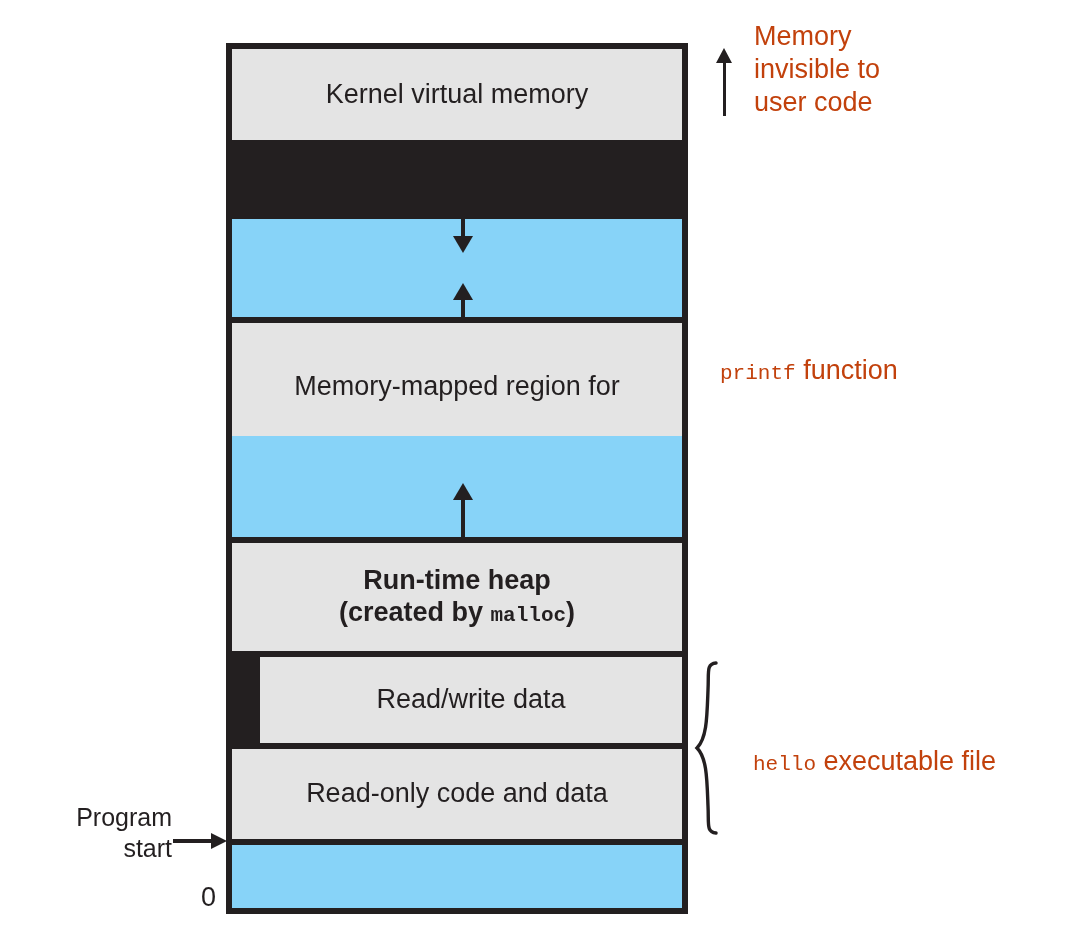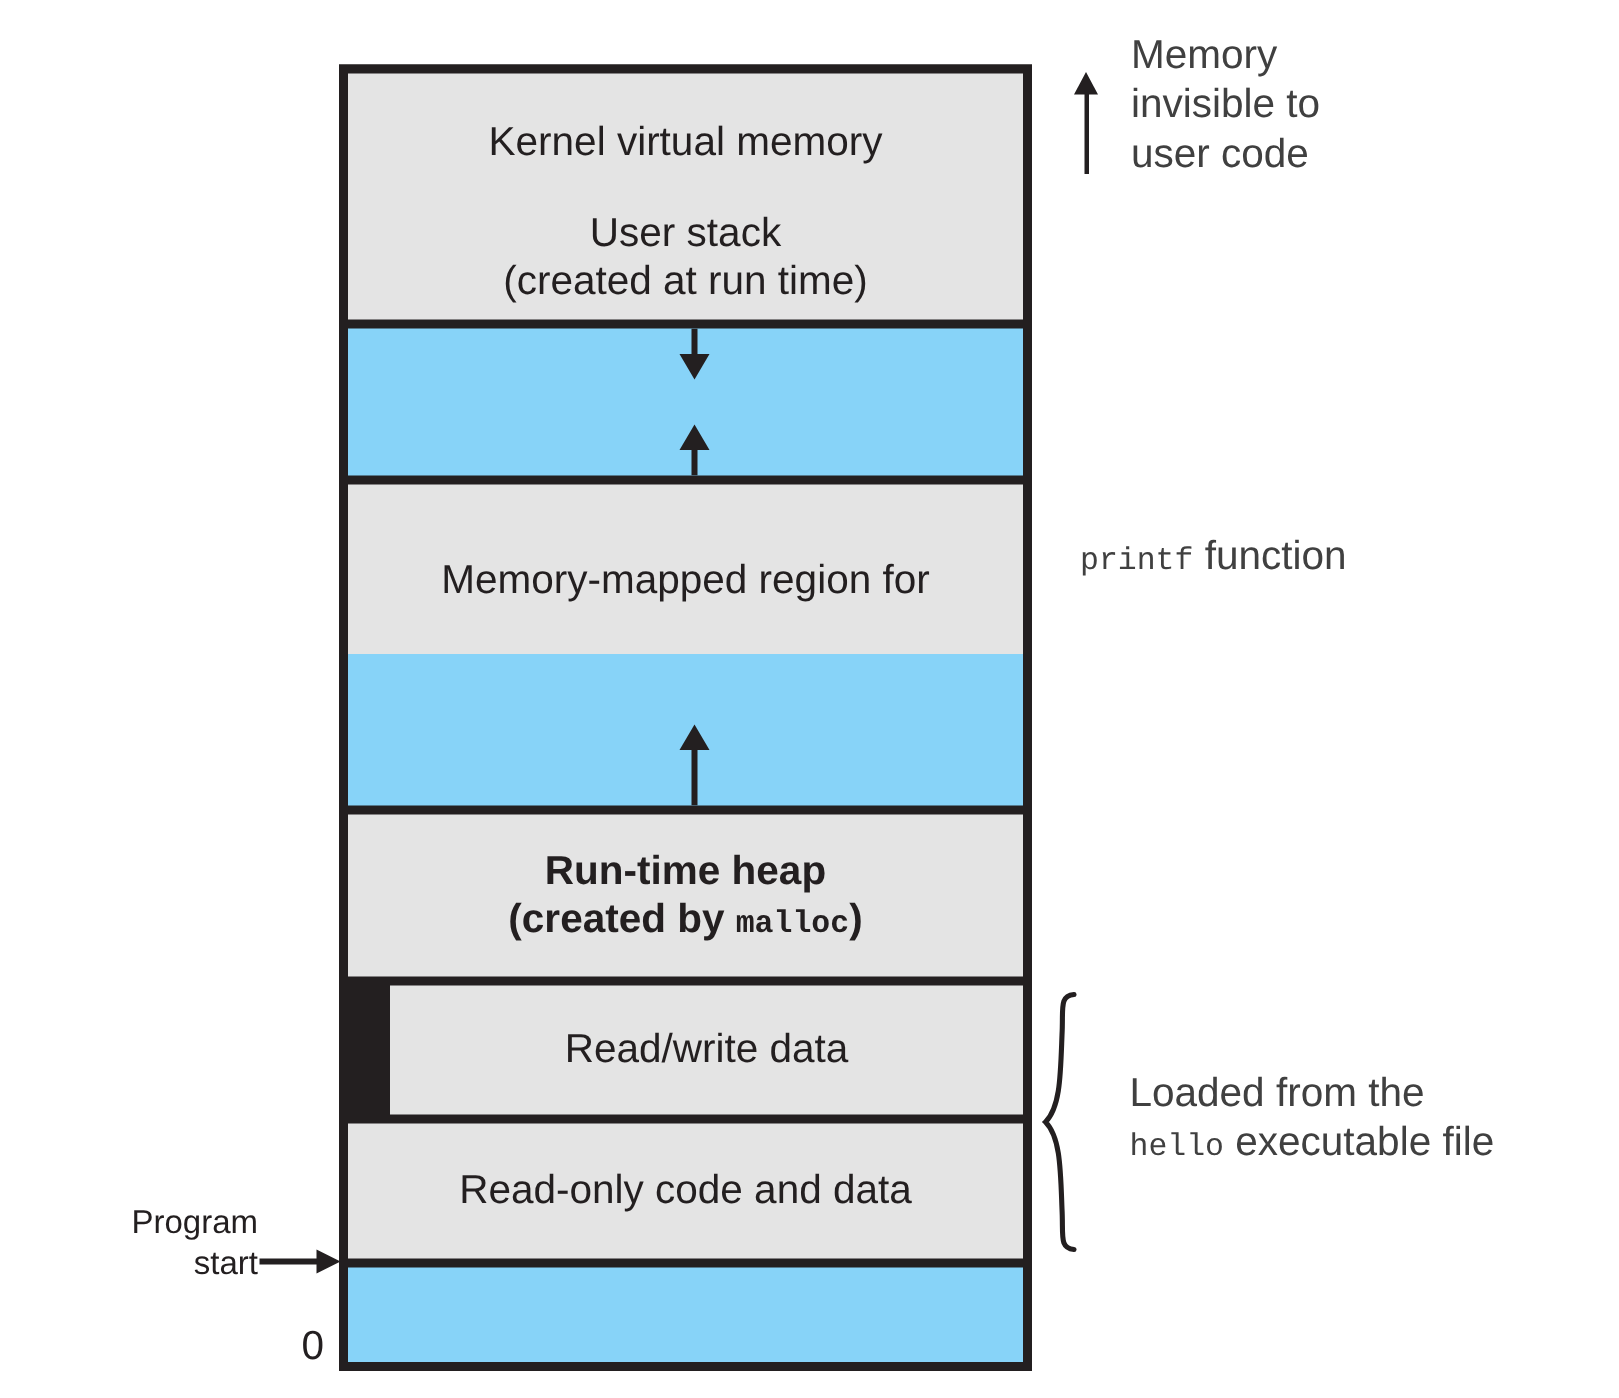--- a/index.html
+++ b/index.html
@@ -93,21 +93,21 @@
     top: 0;
     border-bottom: 17px solid #231f20;
   }
   .arrow-up .shaft { top: 14px; bottom: 0; }
 
   
   .side-note {
     position: absolute;
     font-size: 27px;
     line-height: 1.22;
-    color: #404040;
+    color: #c2410c;
   }
 
   .kernel-arrow {
     position: absolute;
     left: 714px;
     top: 48px;
     width: 22px;
     height: 68px;
   }
   .kernel-arrow .shaft {
@@ -135,21 +135,21 @@
     top: 660px;
     width: 30px;
     height: 176px;
   }
 
   
   .program-start {
     position: absolute;
     right: 0;
     text-align: right;
-    font-size: 22px;
+    font-size: 25px;
     line-height: 1.22;
   }
   .prog-arrow {
     position: absolute;
     left: 173px;
     top: 833px;
     width: 54px;
     height: 16px;
   }
   .prog-arrow .shaft {
@@ -182,23 +182,20 @@
 <body>
 
 <div id="root">
 
   <div class="mem-column">
 
     <div class="mem-block fill-gray" style="top:0px; height:91px;">
       <span class="label">Kernel virtual memory</span>
     </div>
 
-    <div class="mem-block fill-gray" style="top:81px; height:83px;">
-      <span class="label"><span>User stack</span><br><span>(created at run time)</span></span>
-    </div>
 
     <div class="mem-block fill-blue" style="top:170px; height:98px;">
       <div class="arrow-v arrow-down" style="left:218px; top:0px; height:34px;">
         <div class="shaft"></div>
         <div class="head"></div>
       </div>
       <div class="arrow-v arrow-up" style="left:218px; bottom:0px; height:34px;">
         <div class="shaft"></div>
         <div class="head"></div>
       </div>
@@ -245,21 +242,21 @@
     <span class="mono">printf</span><span> function</span>
   </div>
 
   <div class="brace">
     <svg width="30" height="176" viewBox="0 0 30 176">
       <path d="M 22 3 C 12 4, 15 12, 14 30 C 13 56, 13 78, 3 88 C 13 98, 13 120, 14 146 C 15 164, 12 172, 22 173" fill="none" stroke="#231f20" stroke-width="3.4" stroke-linecap="round"></path>
     </svg>
   </div>
 
   <div class="side-note" style="left:753px; top:712px; width:330px;">
-    <span>Loaded from the</span><br><span class="mono">hello</span><span> executable file</span>
+    <br><span class="mono">hello</span><span> executable file</span>
   </div>
 
   <div class="program-start" style="left:0px; top:802px; width:172px; white-space:pre-line;">Program
 start</div>
 
   <div class="prog-arrow">
     <div class="shaft"></div>
     <div class="head"></div>
   </div>
 

